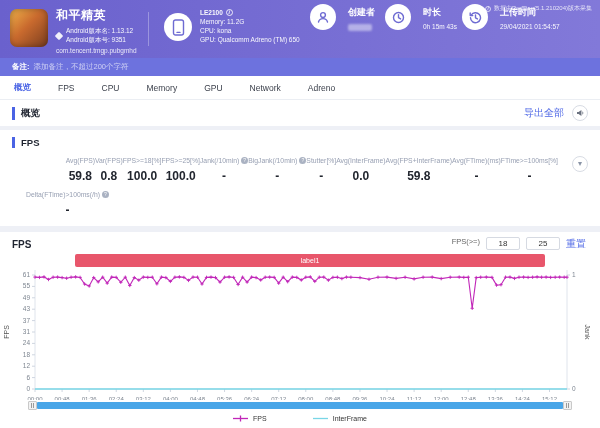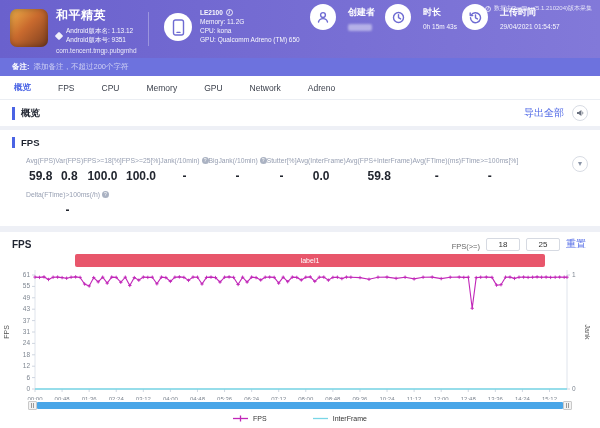--- a/index.html
+++ b/index.html
@@ -44,34 +44,34 @@
   
   .overview-row{height:26px;background:#fff;display:flex;align-items:center;justify-content:space-between;padding:0 12px}
   .sec-title{border-left:3px solid #4a63e4;padding-left:6px;font-size:9.5px;font-weight:bold;color:#1f2430}
   .ov-right{display:flex;align-items:center;gap:8px}
   .link-blue{font-size:10px;color:#5069e6;cursor:pointer}
   .circle-btn{width:16px;height:16px;border-radius:50%;border:1px solid #d8dce4;background:#fff;display:flex;align-items:center;justify-content:center;cursor:pointer}
 
   
   .stats-card{margin-top:4px;background:#fff;padding:7px 0 9px;position:relative}
   .stats-card .sec-title{margin-left:12px}
-  .stats-row{display:flex;justify-content:flex-start;padding:0 42px 0 26px;margin-top:9px}
+  .stats-row{display:flex;justify-content:flex-end;padding:0 42px 0 26px;margin-top:9px}
   .stat-cell{text-align:center}
   .stat-label{font-size:6.8px;color:#98a0b3;white-space:nowrap;display:flex;align-items:center;gap:2px;justify-content:center}
   .stat-value{font-size:12px;font-weight:bold;color:#22262f;margin-top:5px}
   .stats-row2{padding:0 26px;margin-top:8px;display:flex}
   .info-dot{width:7px;height:7px;border-radius:50%;background:#aab2c2;color:#fff;font-size:5px;line-height:7px;display:inline-block;text-align:center;flex:none}
   .collapse-btn{position:absolute;right:12px;top:26px}
   .chev{font-size:8px;color:#8a94a6;line-height:1}
 
   
   .chart-card{margin-top:6px;background:#fff;height:196px;position:relative}
   .chart-head{display:flex;justify-content:space-between;align-items:center;padding:5px 14px 0 12px;height:19px}
   .chart-title{font-size:10px;font-weight:bold;color:#1f2430}
-  .thresholds{display:flex;align-items:flex-end;gap:6px}
+  .thresholds{display:flex;align-items:flex-start;gap:6px}
   .th-label{font-size:7.5px;color:#666}
   .th-box{width:34px;height:13px;border:1px solid #d6dae2;border-radius:2px;font-size:8px;color:#333;display:inline-flex;align-items:center;justify-content:center;background:#fff}
   .banner{margin-left:75px;margin-top:3px;width:470px;height:13px;background:#e8566b;border-radius:2px;color:#fff;font-size:7px;display:flex;align-items:center;justify-content:center}
   svg.chart{display:block}
   .scrollbar{display:flex;align-items:center;margin:0 28px;height:10px}
   .scroll-handle{width:9px;height:9px;background:#f2f2f2;border:1px solid #c9c9c9;border-radius:1px;flex:none;display:flex;align-items:center;justify-content:center}
   .scroll-handle i{display:block;width:3px;height:5px;border-left:1px solid #9a9a9a;border-right:1px solid #9a9a9a}
   .scroll-fill{flex:1;height:7px;background:#49a6e8;border-radius:1px}
   .legend{display:flex;justify-content:center;gap:46px;margin-top:5px}
   .legend-item{display:flex;align-items:center;gap:5px;font-size:7px;color:#333;cursor:pointer}

